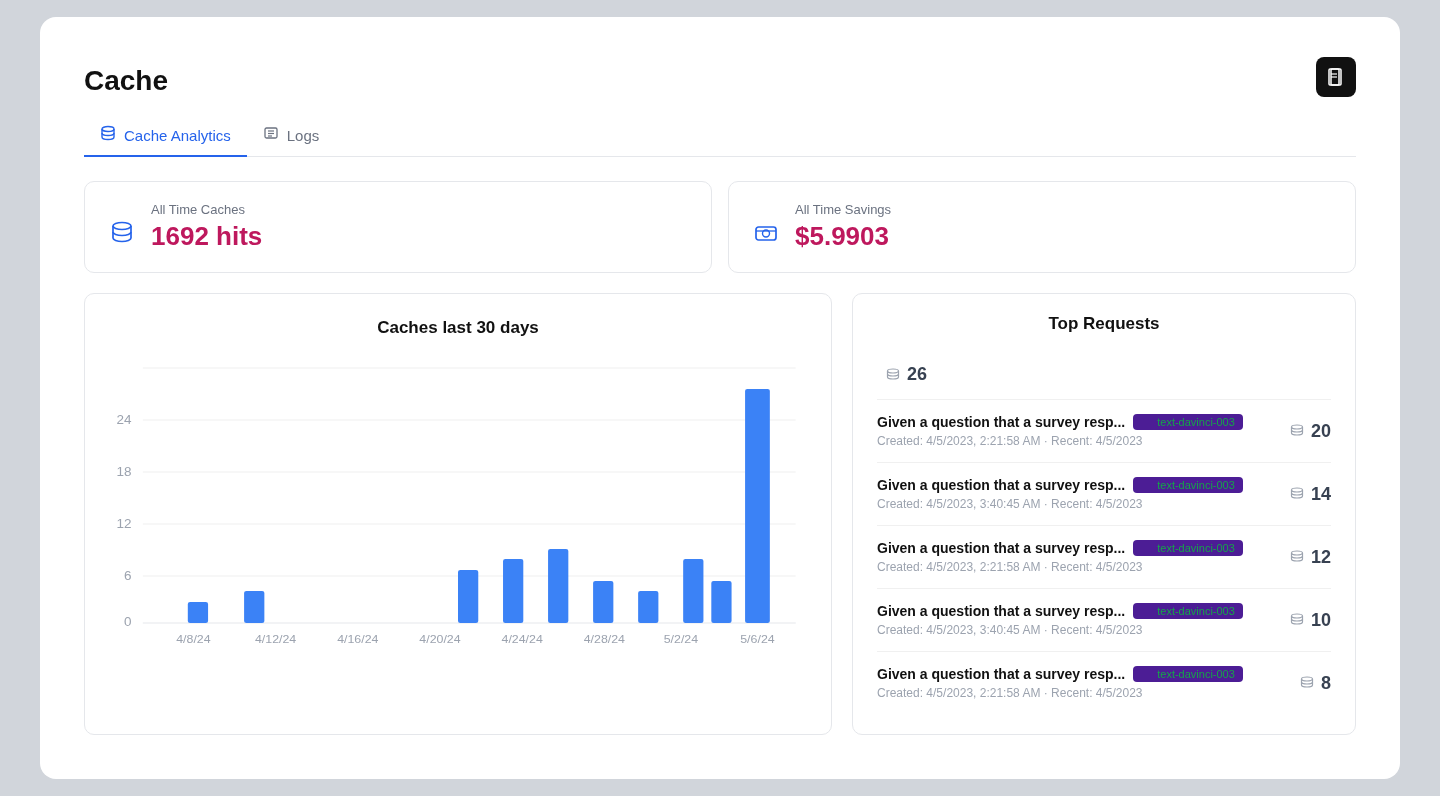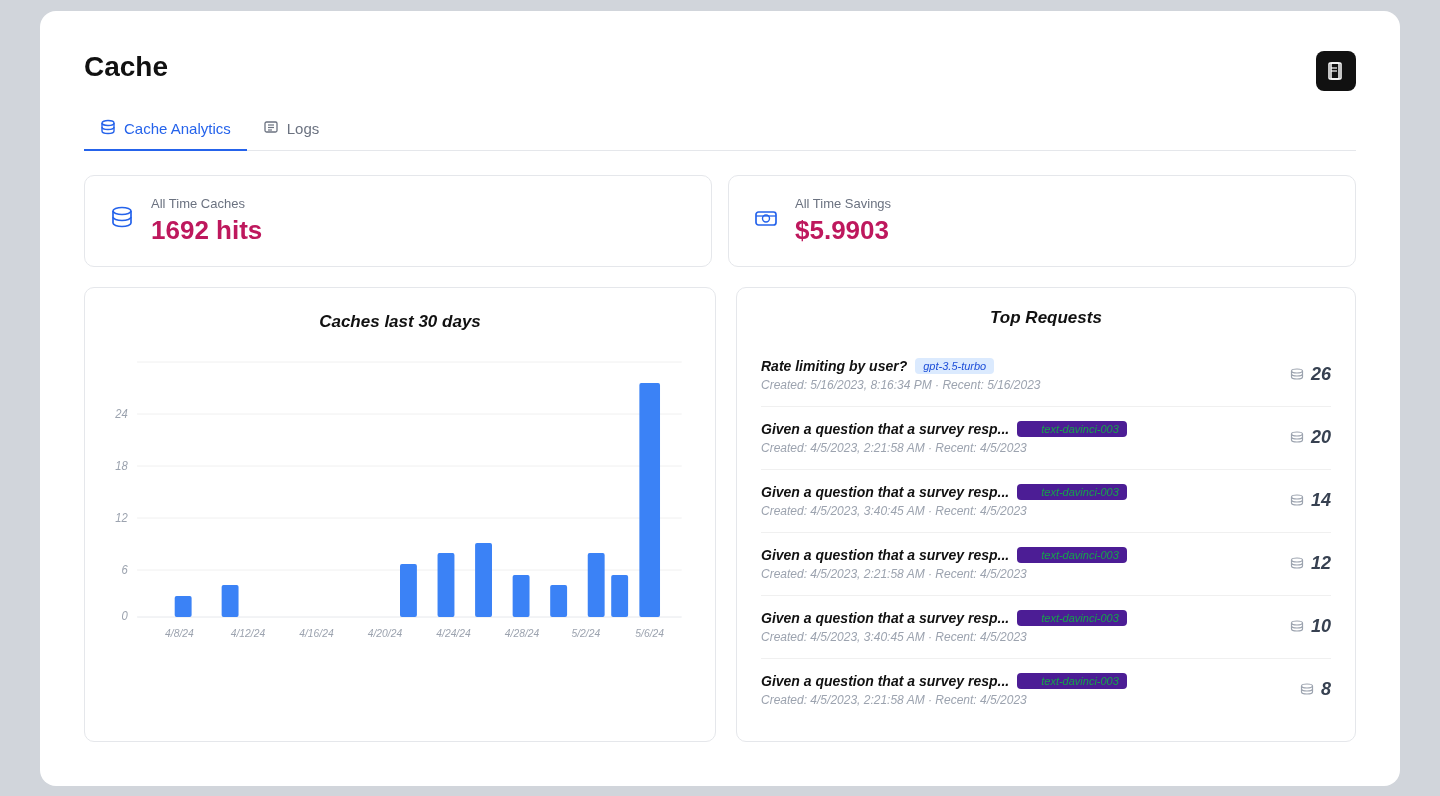--- a/index.html
+++ b/index.html
@@ -14,21 +14,21 @@
     .card {
       background: #fff;
       border-radius: 16px;
       width: 1360px;
       min-height: 700px;
       padding: 40px 44px 44px;
       position: relative;
     }
     .header {
       display: flex;
-      align-items: flex-start;
+      align-items: flex-end;
       justify-content: space-between;
       margin-bottom: 18px;
     }
     .page-title {
       font-size: 28px;
       font-weight: 700;
       color: #111;
     }
     .doc-button {
       background: #111;
@@ -73,21 +73,21 @@
       display: flex;
       gap: 16px;
       margin-bottom: 20px;
     }
     .stat-card {
       background: #fff;
       border: 1px solid #e5e7eb;
       border-radius: 10px;
       padding: 20px 24px;
       display: flex;
-      align-items: center;
+      align-items: flex-end;
       gap: 16px;
       flex: 1;
     }
     .stat-icon {
       font-size: 22px;
       color: #2563eb;
     }
     .stat-content {}
     .stat-label {
       font-size: 13px;
@@ -95,21 +95,20 @@
       margin-bottom: 4px;
     }
     .stat-value {
       font-size: 26px;
       font-weight: 700;
       color: #be185d;
     }
     .main-content {
       display: flex;
       gap: 20px;
-      font-style: italic;
     }
     .chart-section {
       flex: 1;
       background: #fff;
       border: 1px solid #e5e7eb;
       border-radius: 10px;
       padding: 24px;
       min-width: 0;
     }
     .chart-title {
@@ -121,21 +120,21 @@
     }
     .chart-area {
       position: relative;
       height: 300px;
     }
     .chart-svg {
       width: 100%;
       height: 100%;
     }
     .top-requests-section {
-      width: 620px;
+      width: 504px;
       background: #fff;
       border: 1px solid #e5e7eb;
       border-radius: 10px;
       padding: 20px 24px;
     }
     .top-requests-title {
       font-size: 17px;
       font-weight: 600;
       color: #111;
       text-align: center;
@@ -308,27 +307,20 @@
           <text x="508" y="285" text-anchor="middle" font-size="11" fill="#9ca3af">5/2/24</text>
           <text x="576" y="285" text-anchor="middle" font-size="11" fill="#9ca3af">5/6/24</text>
         </svg>
       </div>
     </div>
 
     <div class="top-requests-section">
       <div class="top-requests-title">Top Requests</div>
       <div id="request-list">
           <div class="request-item">
-      <div class="request-info">
-        <div class="request-name">
-          <span>Rate limiting by user?</span>
-          <span class="model-badge badge-blue">gpt-3.5-turbo</span>
-        </div>
-        <div class="request-meta">Created: 5/16/2023, 8:16:34 PM · Recent: 5/16/2023</div>
-      </div>
       <div class="request-count">
         <svg width="16" height="16" viewBox="0 0 16 16" fill="none" xmlns="http://www.w3.org/2000/svg">
           <ellipse cx="8" cy="4" rx="5.5" ry="2" stroke="#9ca3af" stroke-width="1.2" fill="none"></ellipse>
           <path d="M2.5 4v3c0 1.1 2.46 2 5.5 2s5.5-.9 5.5-2V4" stroke="#9ca3af" stroke-width="1.2" fill="none"></path>
           <path d="M2.5 7v3c0 1.1 2.46 2 5.5 2s5.5-.9 5.5-2V7" stroke="#9ca3af" stroke-width="1.2" fill="none"></path>
         </svg>
         <span>26</span>
       </div>
     </div>
           <div class="request-item">

